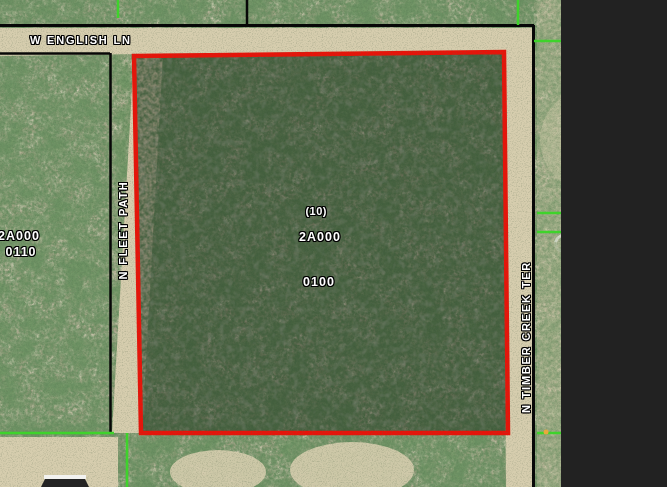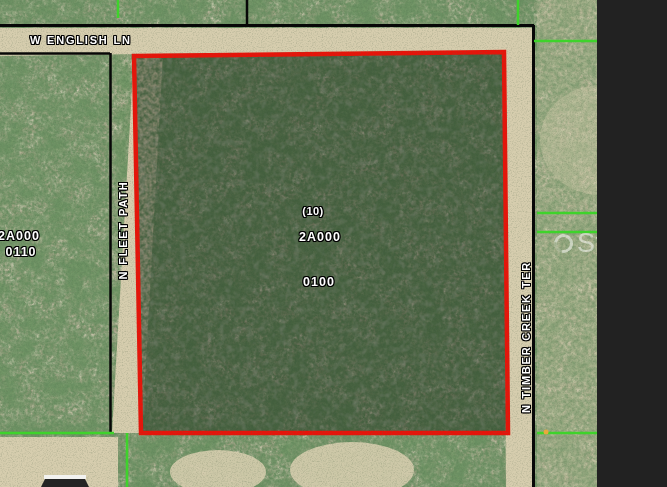--- a/index.html
+++ b/index.html
@@ -6,21 +6,21 @@
     --boundary-red:#e81309;
     --line-black:#070707;
     --line-green:#3ed32b;
     --road-sand:#d6cdae;
     --terrain-base:#a9a58a;
     --label-text:#ffffff;
   }
   html,body{margin:0;padding:0;background:#222;}
   .map-viewport{
     position:relative;width:561px;height:487px;overflow:hidden;
-    font-family:"Liberation Sans", sans-serif;background:var(--terrain-base);padding-left:36px;
+    font-family:"Liberation Sans", sans-serif;background:var(--terrain-base);
   }
   .map-viewport svg{position:absolute;left:0;top:0;display:block;}
   
   .line-black{stroke:var(--line-black);stroke-width:3;fill:none;}
   .line-black-thin{stroke:var(--line-black);stroke-width:2.5;fill:none;}
   .line-green{stroke:var(--line-green);stroke-width:2.5;fill:none;}
   .parcel-red{stroke:var(--boundary-red);stroke-width:4.5;fill:rgba(6,18,6,0.38);stroke-linejoin:miter;}
   .road{fill:var(--road-sand);}
   
   .map-label{
@@ -147,21 +147,21 @@
       <circle cx="546" cy="432" r="2.5" fill="#e8a93c"></circle>
     </g>
   </svg>
 
   <div class="map-label street" style="left:30px;top:34px;">W ENGLISH LN</div>
 
   <div class="map-label street street-v" style="left:53px;top:224px;width:140px;">N FLEET PATH</div>
 
   <div class="map-label street street-v" style="left:441px;top:331px;width:170px;">N TIMBER CREEK TER</div>
 
-  <div class="map-label lot-num" style="left:283px;top:205px;width:60px;">(10)</div>
+  <div class="map-label lot-num" style="left:267px;top:205px;width:60px;text-align:right;">(10)</div>
   <div class="map-label parcel-id" style="left:280px;top:230px;width:80px;">2A000</div>
   <div class="map-label parcel-id" style="left:279px;top:246px;width:80px;margin-top:29px;">0100</div>
 
   <div class="map-label parcel-id" style="left:-11px;top:229px;width:60px;">2A000</div>
   <div class="map-label parcel-id" style="left:-9px;top:245px;width:60px;">0110</div>
 
   <div class="watermark">
     <span class="wm-logo"></span>
     <span>Stellar MLS</span>
   </div>

